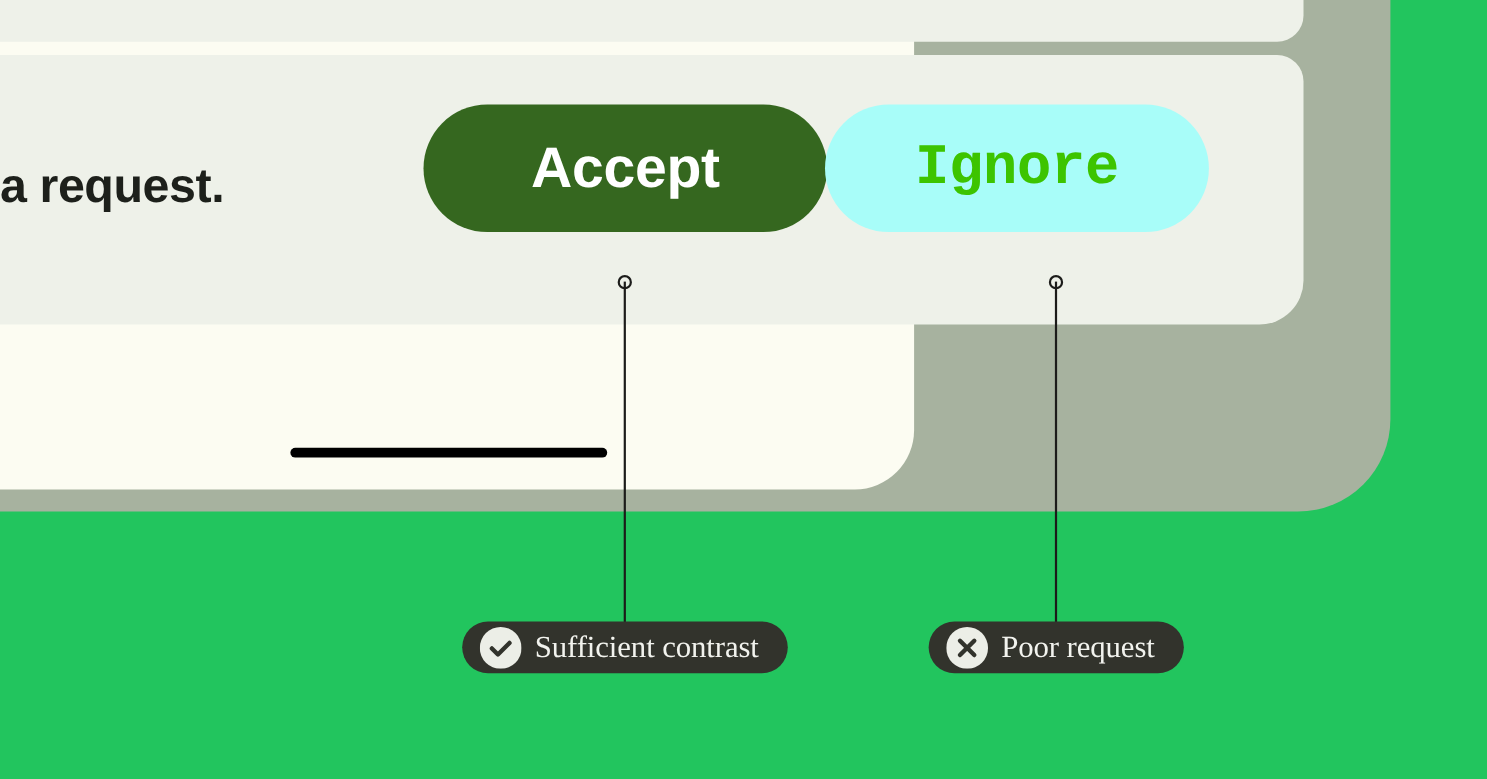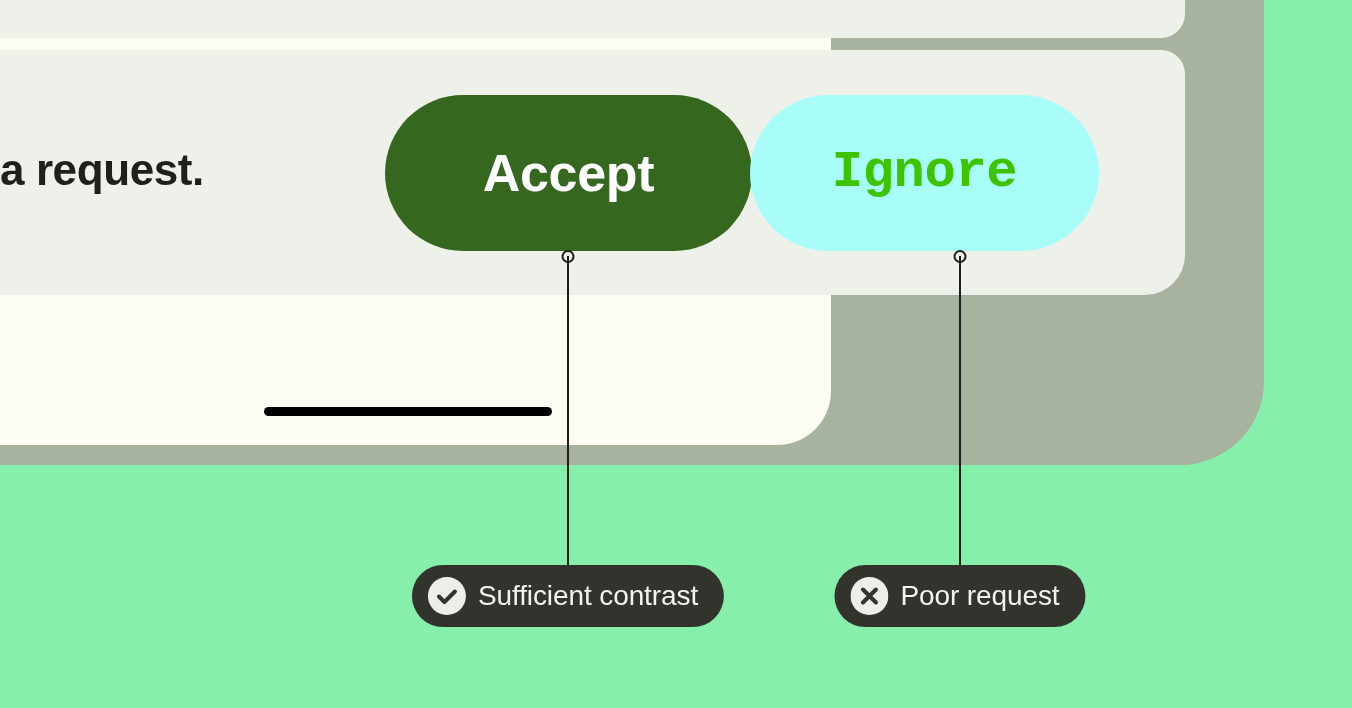--- a/index.html
+++ b/index.html
@@ -13,21 +13,21 @@
     overflow: hidden;
     font-family: "Liberation Sans", "DejaVu Sans", sans-serif;
     background: #d9e7c8;
     position: relative;
   }
 
   
   #page {
     position: absolute;
     inset: 0;
-    background: #86efac;
+    background: #22c55e;
   }
 
   
   #device-frame {
     position: absolute;
     left: -400px;
     top: -420px;
     width: 1664px;
     height: 885px;
     background: #a7b29f;
@@ -75,21 +75,21 @@
     letter-spacing: -0.4px;
     color: #1d201b;
     white-space: nowrap;
     line-height: 1;
   }
 
   
   .action-btn {
     position: absolute;
     top: 95px;
-    height: 156px;
+    height: 116px;
     border: none;
     border-radius: 81px;
     font-family: "Liberation Sans", "DejaVu Sans", sans-serif;
     font-size: 52px;
     font-weight: 600;
     letter-spacing: -0.3px;
     display: flex;
     align-items: center;
     justify-content: center;
     padding: 0;
@@ -138,31 +138,32 @@
     height: 13px;
     border: 2px solid #1c1c1a;
     border-radius: 50%;
     background: transparent;
     left: 50%;
     transform: translateX(-50%);
     box-sizing: border-box;
   }
   .callout-chip {
     position: absolute;
-    height: 62px;
+    height: 47px;
     background: #32332c;
     border-radius: 31px;
     display: flex;
     align-items: center;
     gap: 12px;
     padding: 0 26px 0 16px;
     white-space: nowrap;
     box-sizing: border-box;
     transform: translateX(-50%);
     left: 50%;
+    font-family: Liberation Serif, serif;
   }
   .chip-label {
     color: #f2f3ee;
     font-size: 28px;
     font-weight: 400;
     letter-spacing: -0.1px;
     line-height: 1;
   }
   .chip-icon {
     width: 38px;

